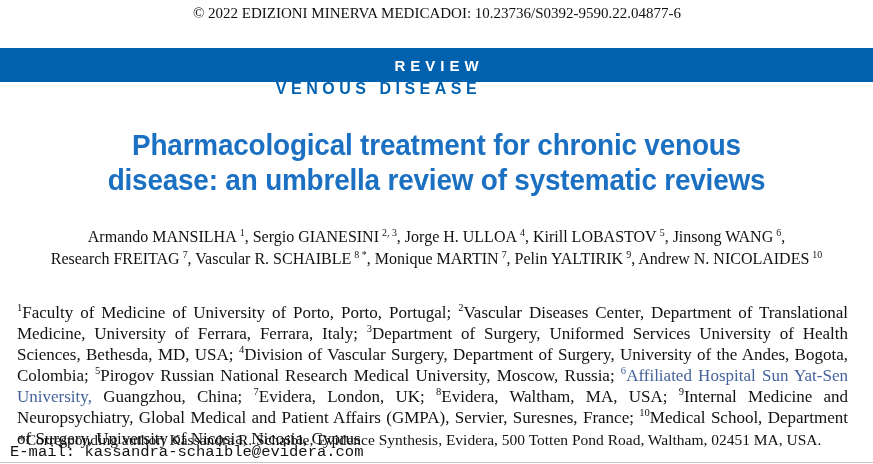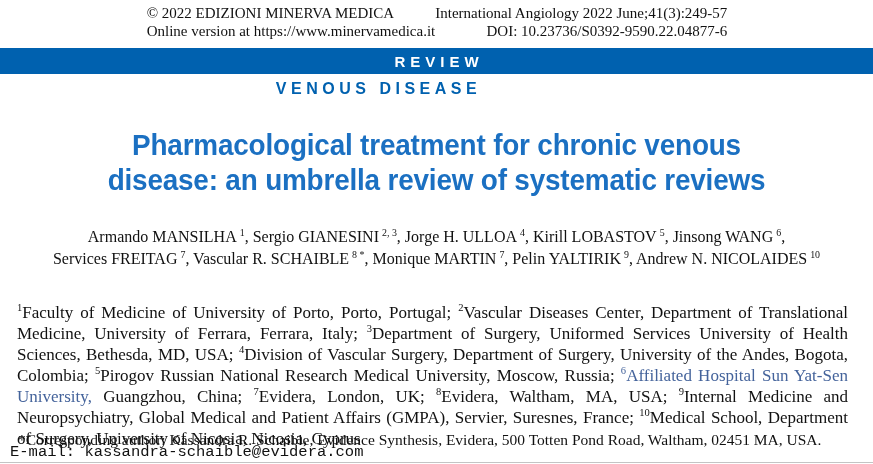--- a/index.html
+++ b/index.html
@@ -12,21 +12,21 @@
     font-family: "Liberation Serif", serif;
     color: #111111;
   }
   .topbar {
     position: absolute; top: 5px; left: 10px; right: 9px;
     display: flex; justify-content: center;
     font-size: 15px; line-height: 17.5px;
   }
   .top-right { text-align: right; }
   .banner {
-    position: absolute; top: 48px; left: 0; width: 873px; height: 26px;
+    position: absolute; top: 48px; left: 0; width: 873px; height: 34px;
     background: var(--banner_blue, #0061af);
     display: flex; align-items: center; justify-content: center;
   }
   .section-label {
     font-family: "Liberation Sans", sans-serif;
     font-weight: bold; font-size: 15px;
     letter-spacing: 5px; padding-left: 5px;
     color: #ffffff;
   }
   .subsection {
@@ -70,42 +70,40 @@
     position: absolute; left: 0; right: 0; bottom: 1px; height: 1px;
     background: var(--divider_gray, #c4c4c4);
   }
 </style>
 </head>
 <body>
 
 <div class="topbar">
   <div class="top-left">
     <div>© 2022 EDIZIONI MINERVA MEDICA</div>
-    <div>Online version at https://www.minervamedica.it</div>
   </div>
   <div class="top-right">
-    <div>International Angiology 2022 June;41(3):249-57</div>
     <div>DOI: 10.23736/S0392-9590.22.04877-6</div>
   </div>
 </div>
 
 <div class="banner">
   <span class="section-label">REVIEW</span>
 </div>
 
 <div class="subsection">VENOUS DISEASE</div>
 
 <h1 class="title">
   <div>Pharmacological treatment for chronic venous</div>
   <div>disease: an umbrella review of systematic reviews</div>
 </h1>
 
 <div class="authors">
   <div id="authors-line1"><span>Armando MANSILHA</span><sup>1</sup>, <span>Sergio GIANESINI</span><sup>2, 3</sup>, <span>Jorge H. ULLOA</span><sup>4</sup>, <span>Kirill LOBASTOV</span><sup>5</sup>, <span>Jinsong WANG</span><sup>6</sup>,</div>
-  <div id="authors-line2"><span>Services FREITAG</span><sup>7</sup>, <span>Vascular R. SCHAIBLE</span><sup>8 *</sup>, <span>Monique MARTIN</span><sup>7</sup>, <span>Pelin YALTIRIK</span><sup>9</sup>, <span>Andrew N. NICOLAIDES</span><sup>10</sup></div>
+  <div id="authors-line2"><span>Research FREITAG</span><sup>7</sup>, <span>Vascular R. SCHAIBLE</span><sup>8 *</sup>, <span>Monique MARTIN</span><sup>7</sup>, <span>Pelin YALTIRIK</span><sup>9</sup>, <span>Andrew N. NICOLAIDES</span><sup>10</sup></div>
 </div>
 
 <p class="affiliations" id="affiliations"><sup>1</sup><span>Faculty of Medicine of University of Porto, Porto, Portugal</span>; <sup>2</sup><span>Vascular Diseases Center, Department of Translational Medicine, University of Ferrara, Ferrara, Italy</span>; <sup>3</sup><span>Department of Surgery, Uniformed Services University of Health Sciences, Bethesda, MD, USA</span>; <sup>4</sup><span>Division of Vascular Surgery, Department of Surgery, University of the Andes, Bogota, Colombia</span>; <sup>5</sup><span>Pirogov Russian National Research Medical University, Moscow, Russia</span>; <sup style="color: rgb(68, 99, 155);">6</sup><span style="color: rgb(68, 99, 155);">Affiliated Hospital Sun Yat-Sen University,</span><span> Guangzhou, China</span>; <sup>7</sup><span>Evidera, London, UK</span>; <sup>8</sup><span>Evidera, Waltham, MA, USA</span>; <sup>9</sup><span>Internal Medicine and Neuropsychiatry, Global Medical and Patient Affairs (GMPA), Servier, Suresnes, France</span>; <sup>10</sup><span>Medical School, Department of Surgery, University of Nicosia, Nicosia, Cyprus</span></p>
 
 <p class="corresponding">*Corresponding author: Kassandra R. Schaible, Evidence Synthesis, Evidera, 500 Totten Pond Road, Waltham, 02451 MA, USA.</p>
 <p class="email">E-mail: kassandra-schaible@evidera.com</p>
 
 <div class="bottom-rule"></div>
 
 </body></html>

